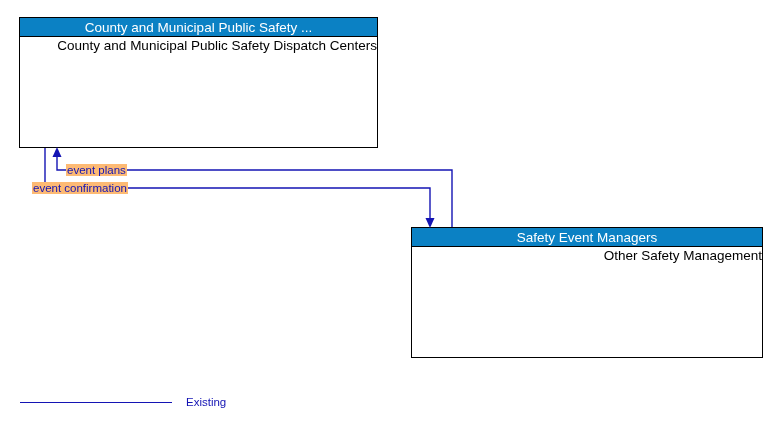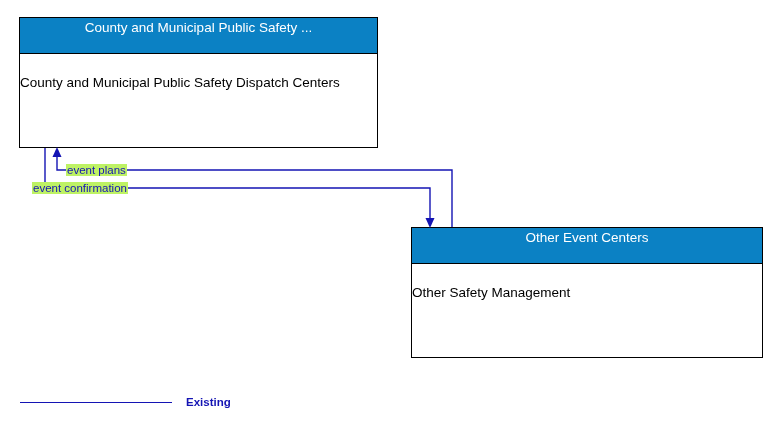--- a/index.html
+++ b/index.html
@@ -26,38 +26,38 @@
   
   .entity-box {
     position: absolute;
     box-sizing: border-box;
     border: 1px solid #000000;
     background: #ffffff;
   }
 
   .entity-titlebar {
     box-sizing: border-box;
-    height: 36px;
+    height: 19px;
     background: #0b81c4;
     color: #ffffff;
     font-size: 13.5px;
     line-height: 19px;
     text-align: center;
     white-space: nowrap;
     overflow: hidden;
     border-bottom: 1px solid #000000;
   }
 
   .entity-body {
     box-sizing: border-box;
-    padding-top: 20px;
+    padding-top: 0;
     color: #000000;
     font-size: 13.5px;
     line-height: 17px;
-    text-align: left;
+    text-align: right;
   }
 
   #box-county {
     left: 19px;
     top: 17px;
     width: 359px;
     height: 131px;
   }
 
   #box-other {
@@ -77,21 +77,21 @@
     pointer-events: none;
   }
 
   
   .flow-label {
     position: absolute;
     color: #1414b4;
     font-size: 11.5px;
     line-height: 12px;
     white-space: nowrap;
-    background: #bef264;
+    background: #fdba74;
     padding: 0 1px;
   }
 
   #label-event-plans {
     left: 66px;
     top: 164px;
   }
 
   #label-event-confirmation {
     left: 32px;
@@ -117,35 +117,34 @@
   }
 
   #legend-label {
     position: absolute;
     left: 186px;
     top: 2px;
     color: #1414b4;
     font-size: 11.5px;
     line-height: 14px;
     white-space: nowrap;
-    font-weight: bold;
   }
 </style>
 </head>
 <body>
 
 <div id="diagram-canvas">
 
   <div class="entity-box" id="box-county">
     <div class="entity-titlebar">County and Municipal Public Safety ...</div>
     <div class="entity-body">County and Municipal Public Safety Dispatch Centers</div>
   </div>
 
   <div class="entity-box" id="box-other">
-    <div class="entity-titlebar">Other Event Centers</div>
+    <div class="entity-titlebar">Safety Event Managers</div>
     <div class="entity-body">Other Safety Management</div>
   </div>
 
   <svg id="flow-layer" viewBox="0 0 782 429" width="782" height="429">
 
     <g>
       <path d="M 452,227 L 452,170 L 57,170 L 57,155" fill="none" stroke="#1414b4" stroke-width="1.4"></path>
       <polygon points="57,147 52.5,157 61.5,157" fill="#1414b4"></polygon>
     </g>
 

